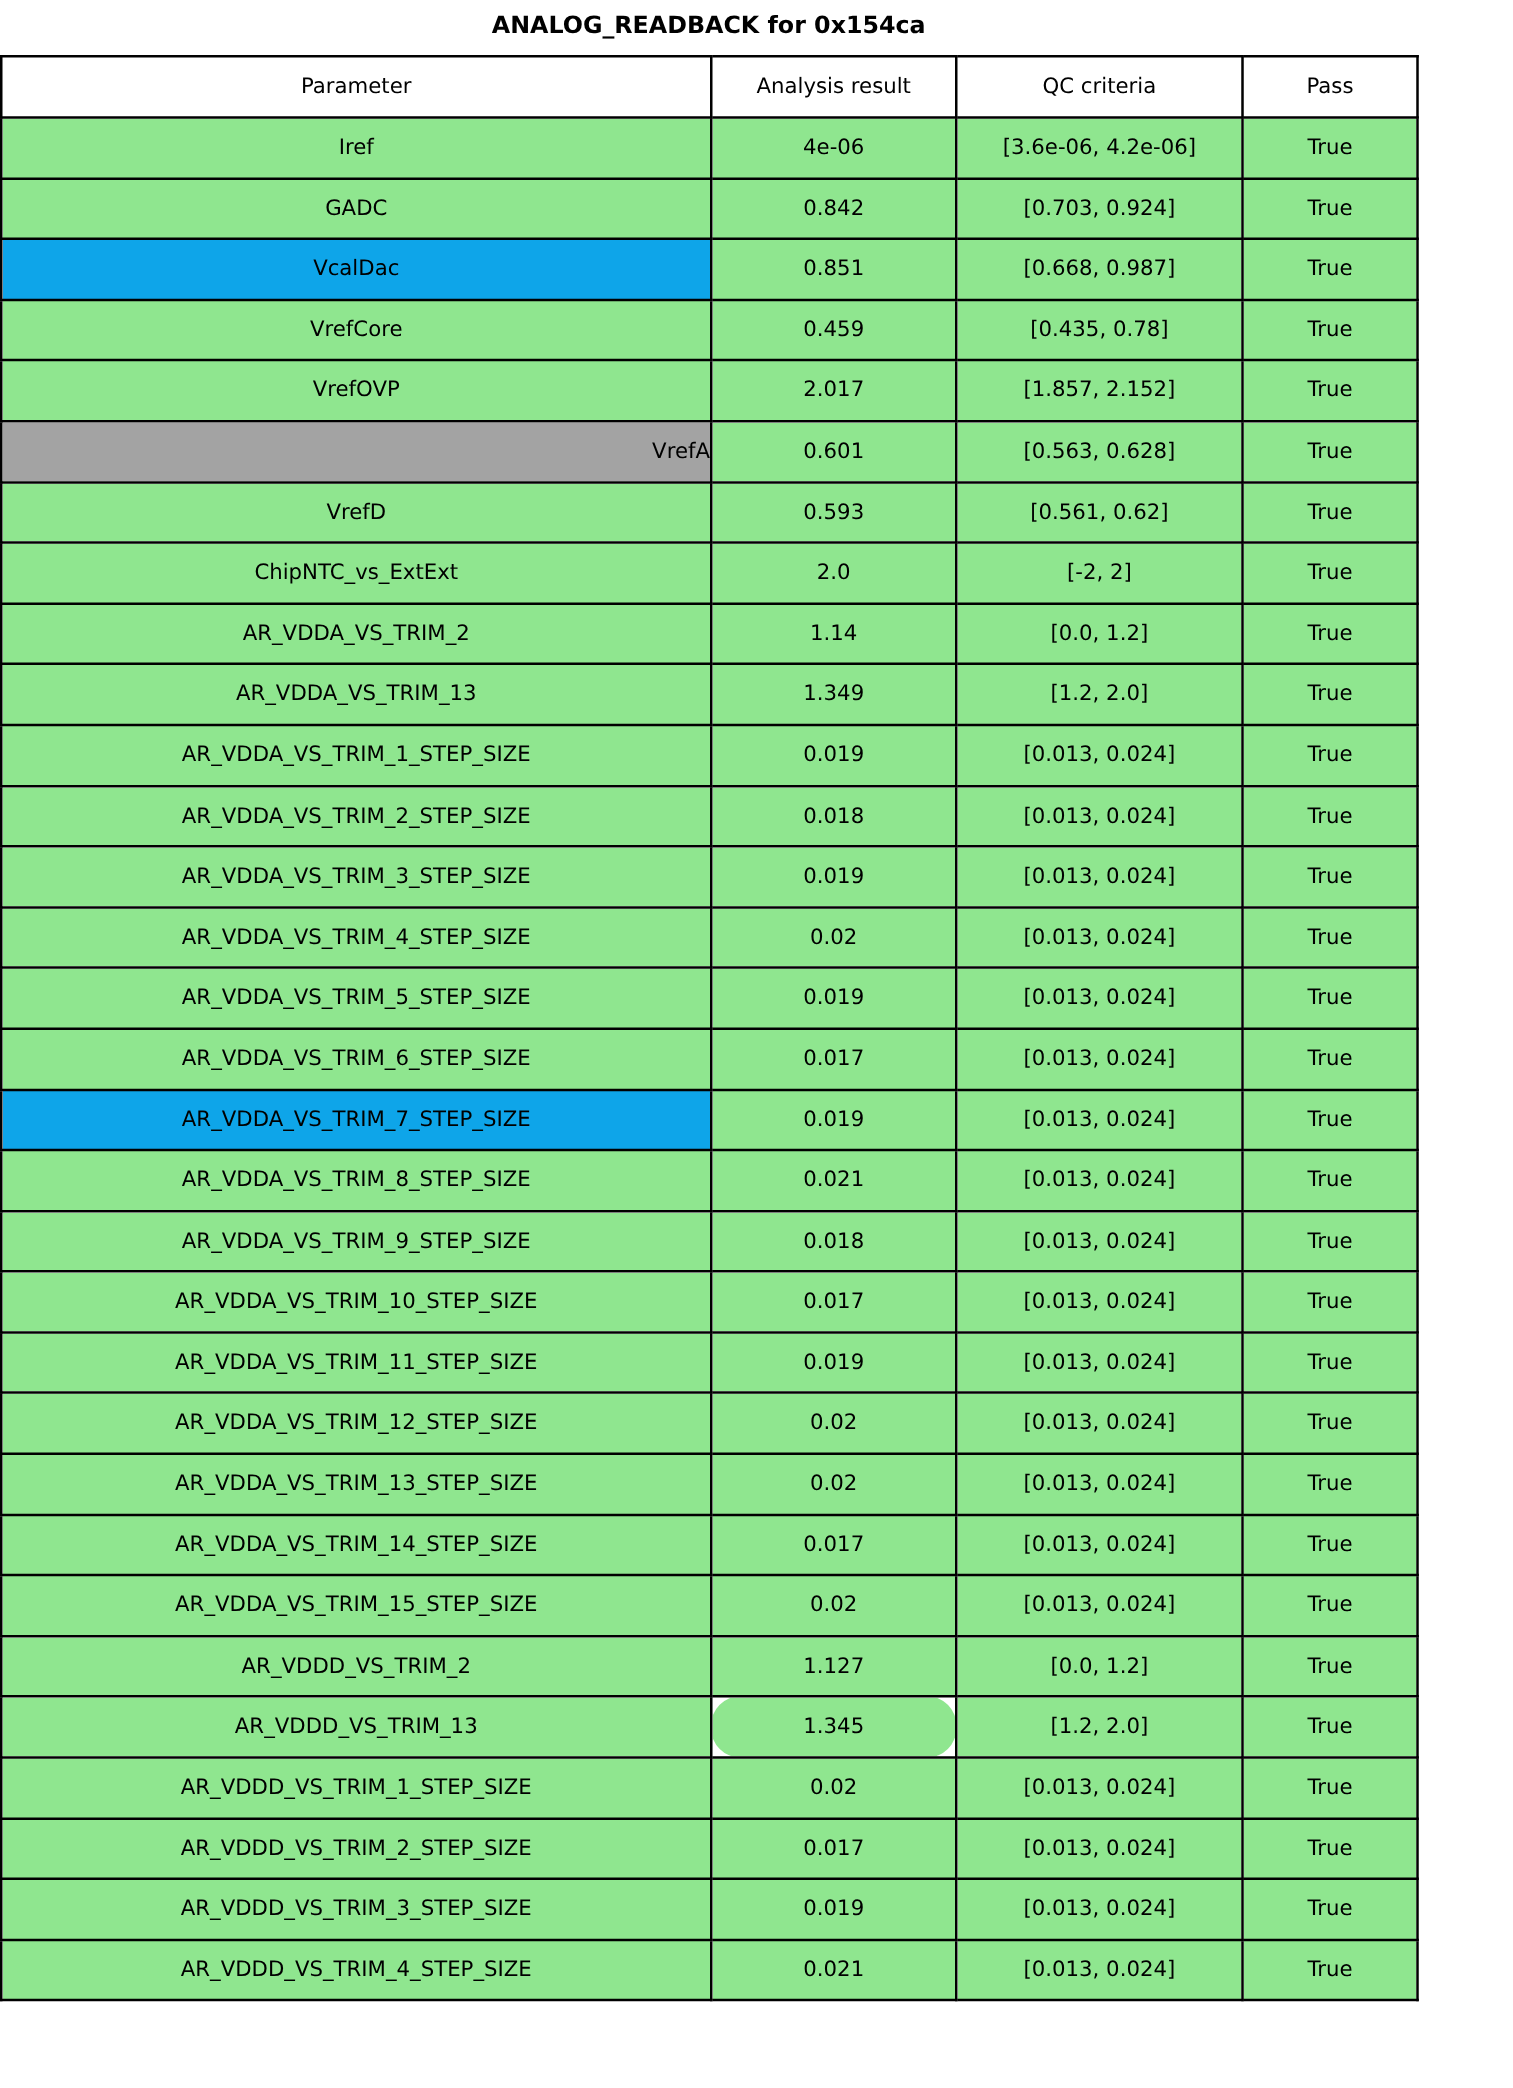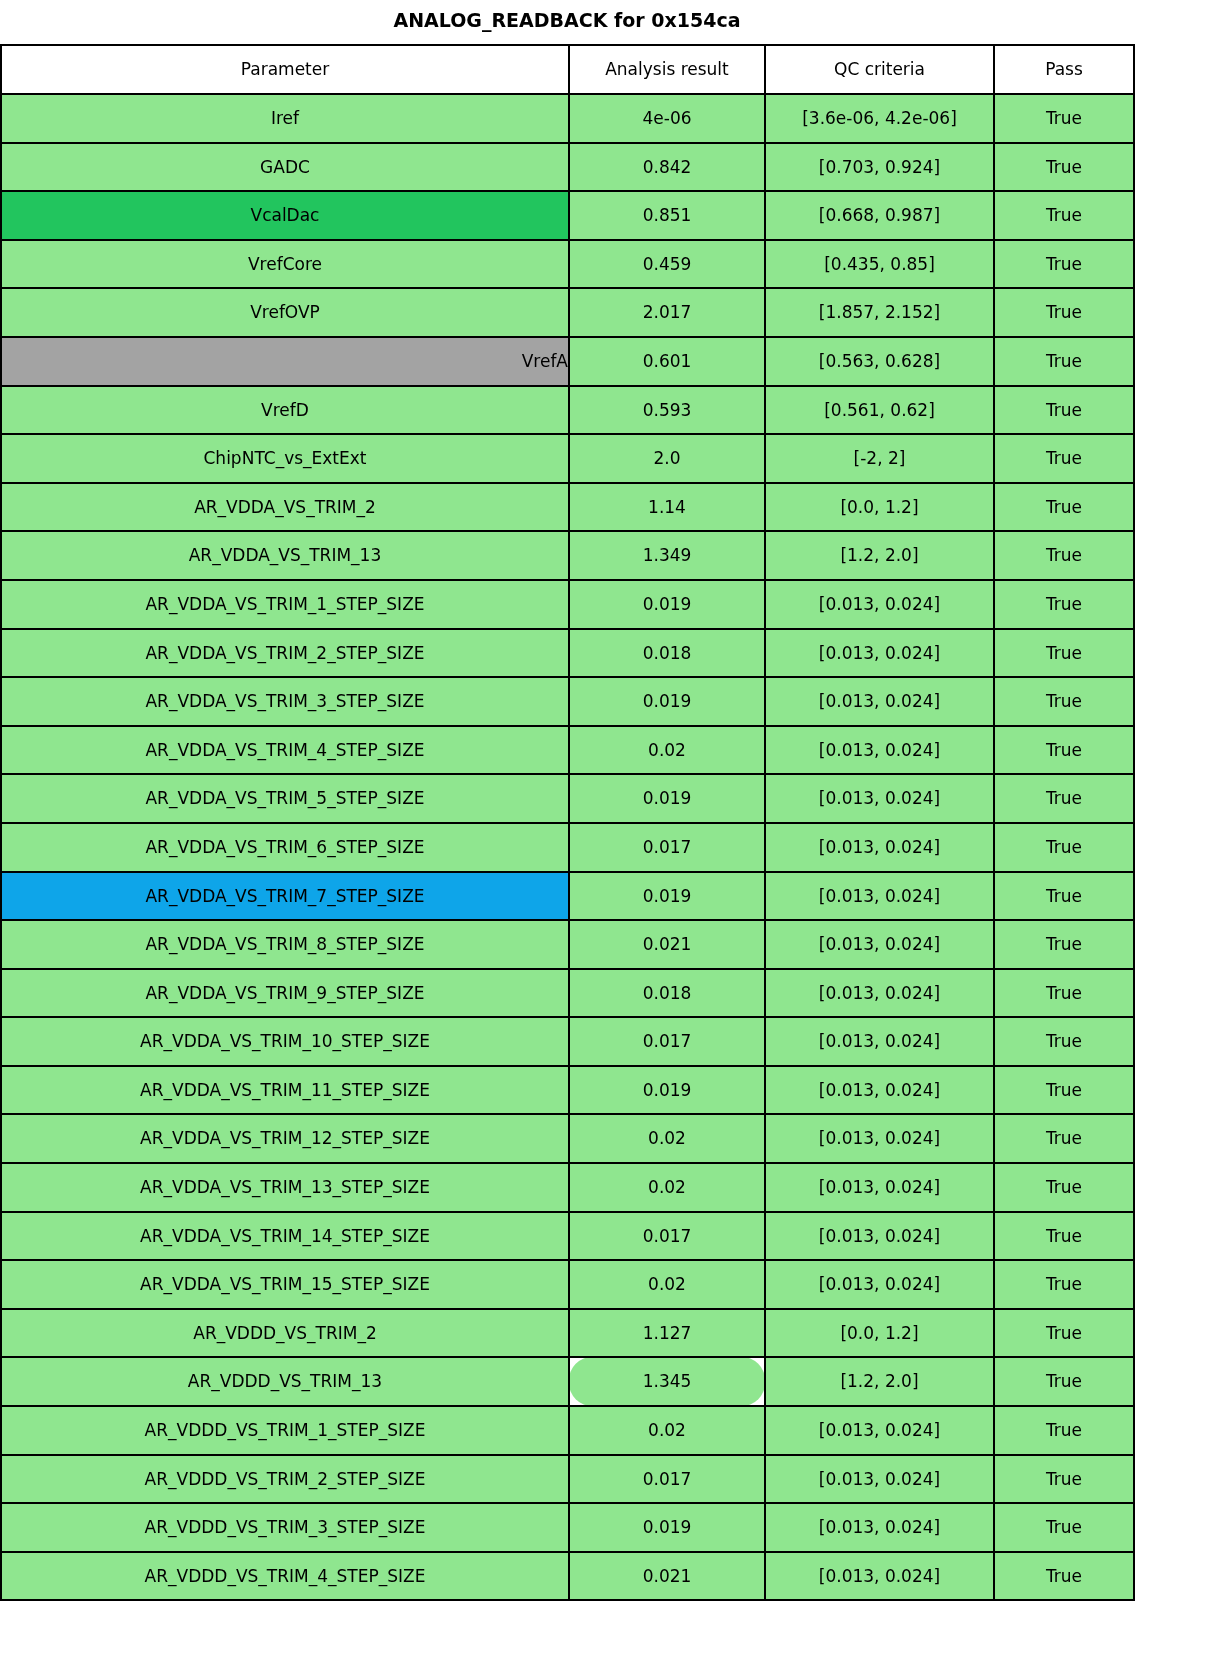--- a/index.html
+++ b/index.html
@@ -89,29 +89,29 @@
           <td style="background: rgb(143, 230, 143);">[3.6e-06, 4.2e-06]</td>
           <td style="background: rgb(143, 230, 143);">True</td>
         </tr>
         <tr>
           <td style="background: rgb(143, 230, 143);">GADC</td>
           <td style="background: rgb(143, 230, 143);">0.842</td>
           <td style="background: rgb(143, 230, 143);">[0.703, 0.924]</td>
           <td style="background: rgb(143, 230, 143);">True</td>
         </tr>
         <tr>
-          <td style="background: #22c55e;">VcalDac</td>
+          <td style="background: #0ea5e9;">VcalDac</td>
           <td style="background: rgb(143, 230, 143);">0.851</td>
           <td style="background: rgb(143, 230, 143);">[0.668, 0.987]</td>
           <td style="background: rgb(143, 230, 143);">True</td>
         </tr>
         <tr>
           <td style="background: rgb(143, 230, 143);">VrefCore</td>
           <td style="background: rgb(143, 230, 143);">0.459</td>
-          <td style="background: rgb(143, 230, 143);">[0.435, 0.85]</td>
+          <td style="background: rgb(143, 230, 143);">[0.435, 0.78]</td>
           <td style="background: rgb(143, 230, 143);">True</td>
         </tr>
         <tr>
           <td style="background: rgb(143, 230, 143);">VrefOVP</td>
           <td style="background: rgb(143, 230, 143);">2.017</td>
           <td style="background: rgb(143, 230, 143);">[1.857, 2.152]</td>
           <td style="background: rgb(143, 230, 143);">True</td>
         </tr>
         <tr>
           <td style="background: #a3a3a3; text-align: right;">VrefA</td>

